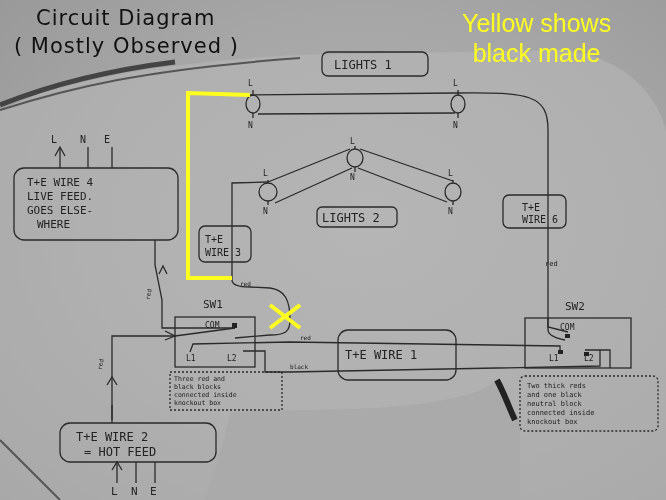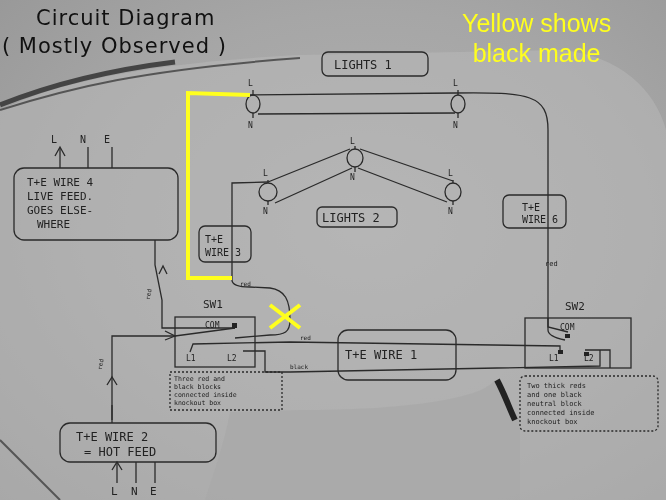--- a/index.html
+++ b/index.html
@@ -20,21 +20,21 @@
     <path d="M0,110 C60,80 160,62 300,55 L560,50 C620,55 655,90 666,130 L666,500 L0,500 Z" fill="#b8b8b8" opacity="0.55"></path>
     <path d="M0,105 C50,85 110,70 175,62" stroke="#444" stroke-width="5" fill="none"></path>
     <path d="M0,110 C70,88 140,70 300,58" stroke="#555" stroke-width="2" fill="none"></path>
 
     <path d="M230,412 C225,440 215,470 205,500 L520,500 L520,420 C510,405 500,390 495,380 C480,400 400,410 300,410 Z" fill="#a9a9a9" opacity="0.8"></path>
     <path d="M497,380 C505,395 510,410 515,420" stroke="#222" stroke-width="6" fill="none"></path>
     <path d="M0,440 C20,460 40,480 60,500" stroke="#555" stroke-width="2" fill="none"></path>
   </svg>
 
   <div class="title" style="left:36px;top:6px;">Circuit Diagram</div>
-  <div class="title" style="left:2px;top:34px;">( Mostly Observed )</div>
+  <div class="title" style="left:14px;top:34px;">( Mostly Observed )</div>
 
   <div class="note" style="left:462px;top:8px;">
     <div>Yellow shows</div>
     <div>black made</div>
   </div>
 
   <svg width="666" height="500">
     <g stroke="#2a2a2a" stroke-width="1.3" fill="none">
 
       <rect x="322" y="52" width="106" height="24" rx="6"></rect>

